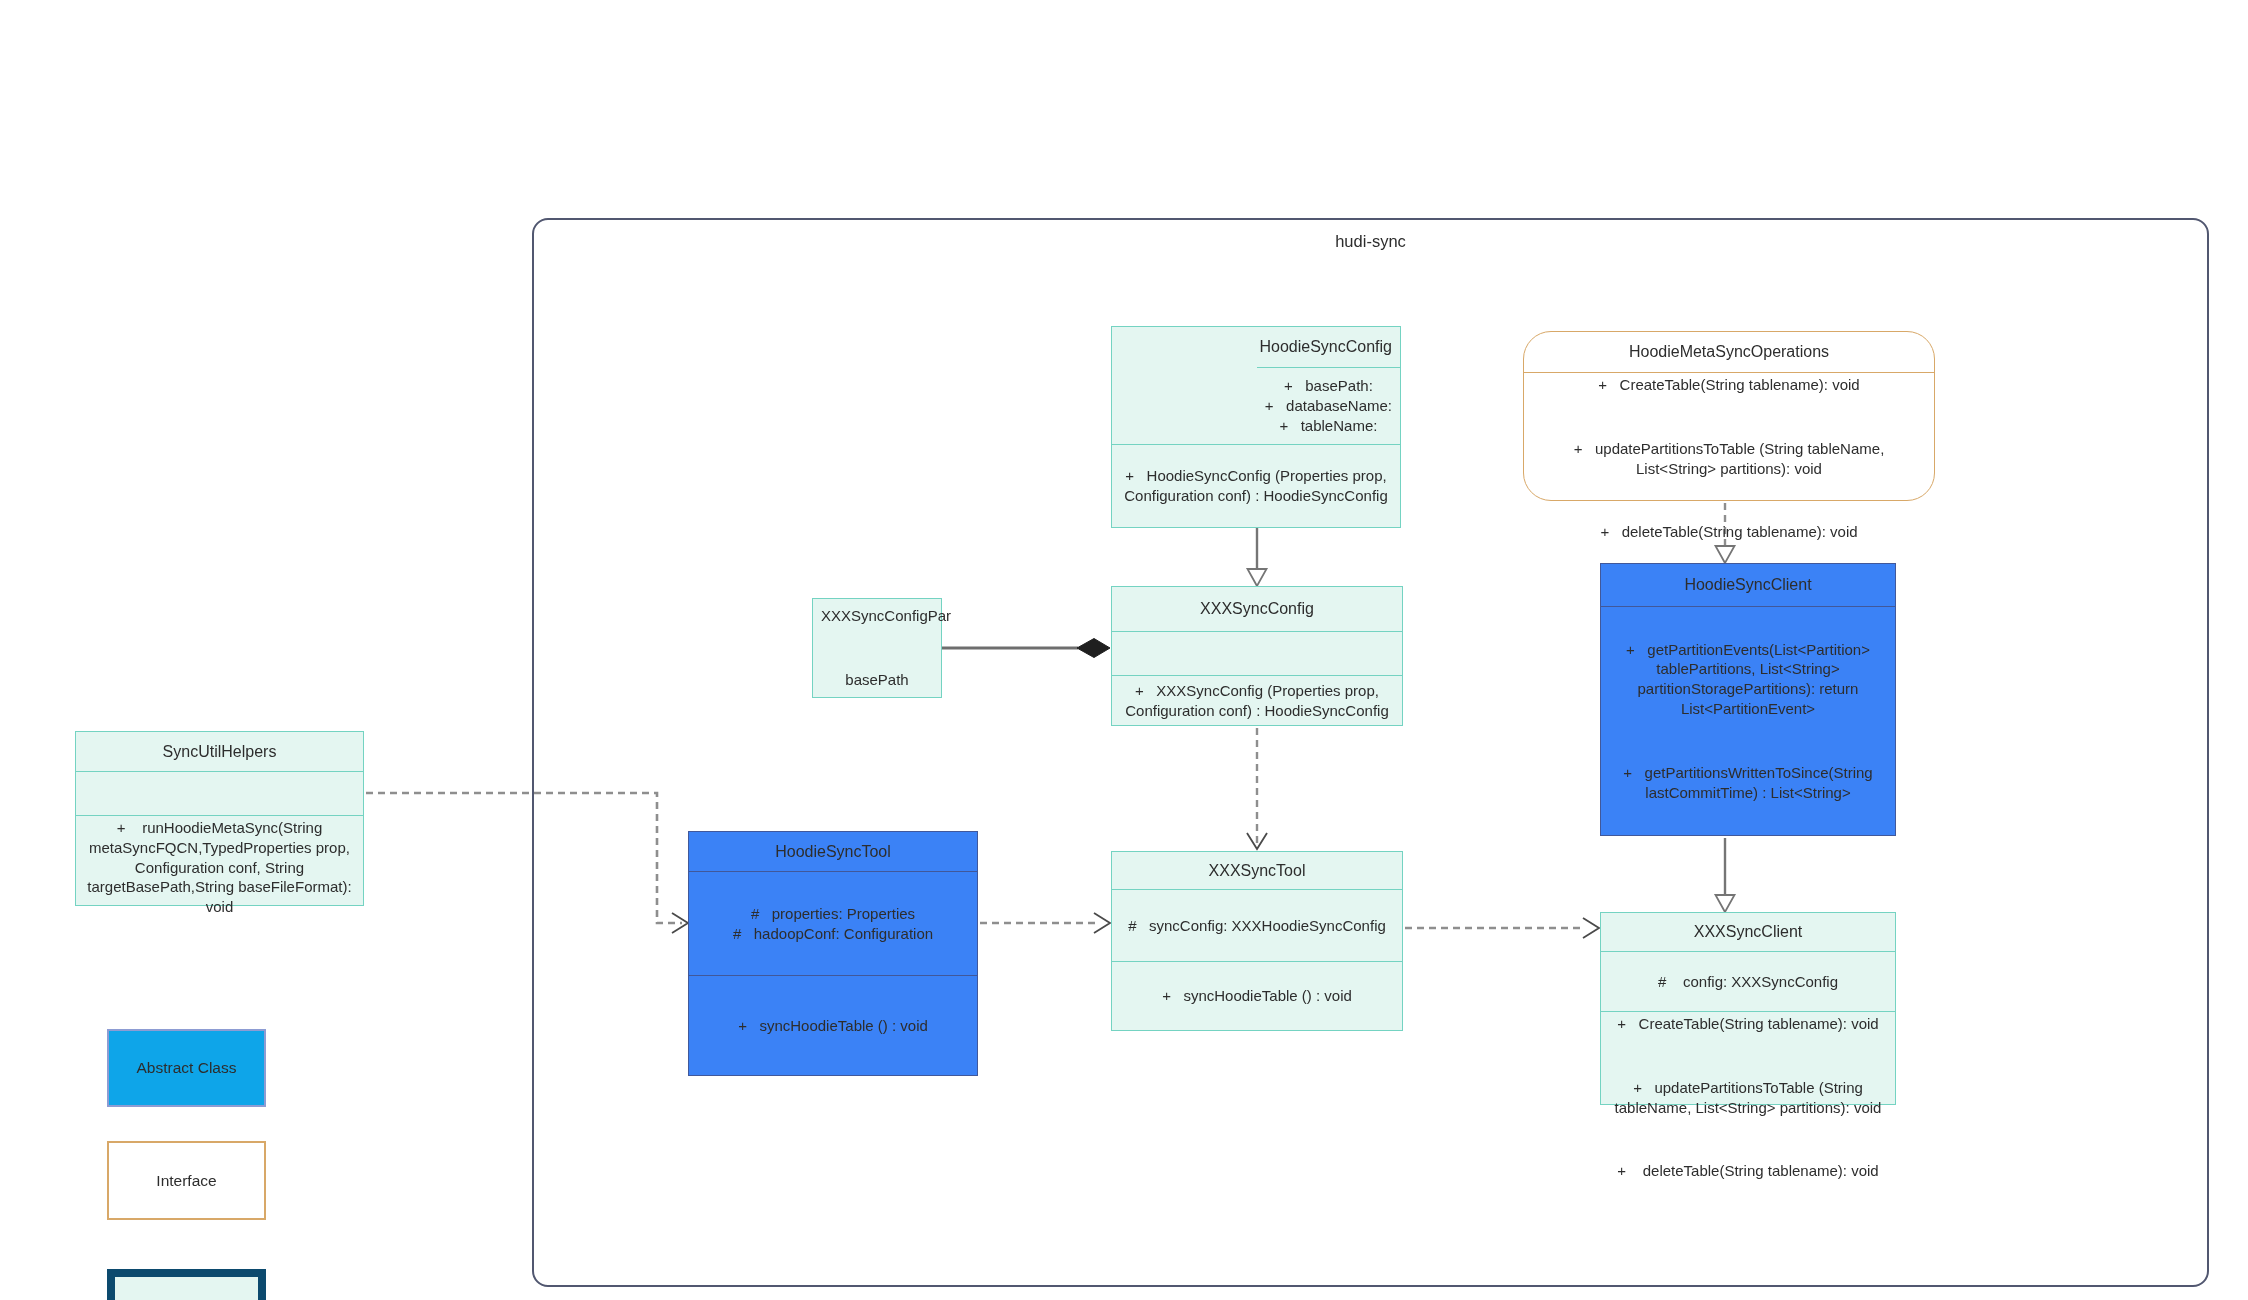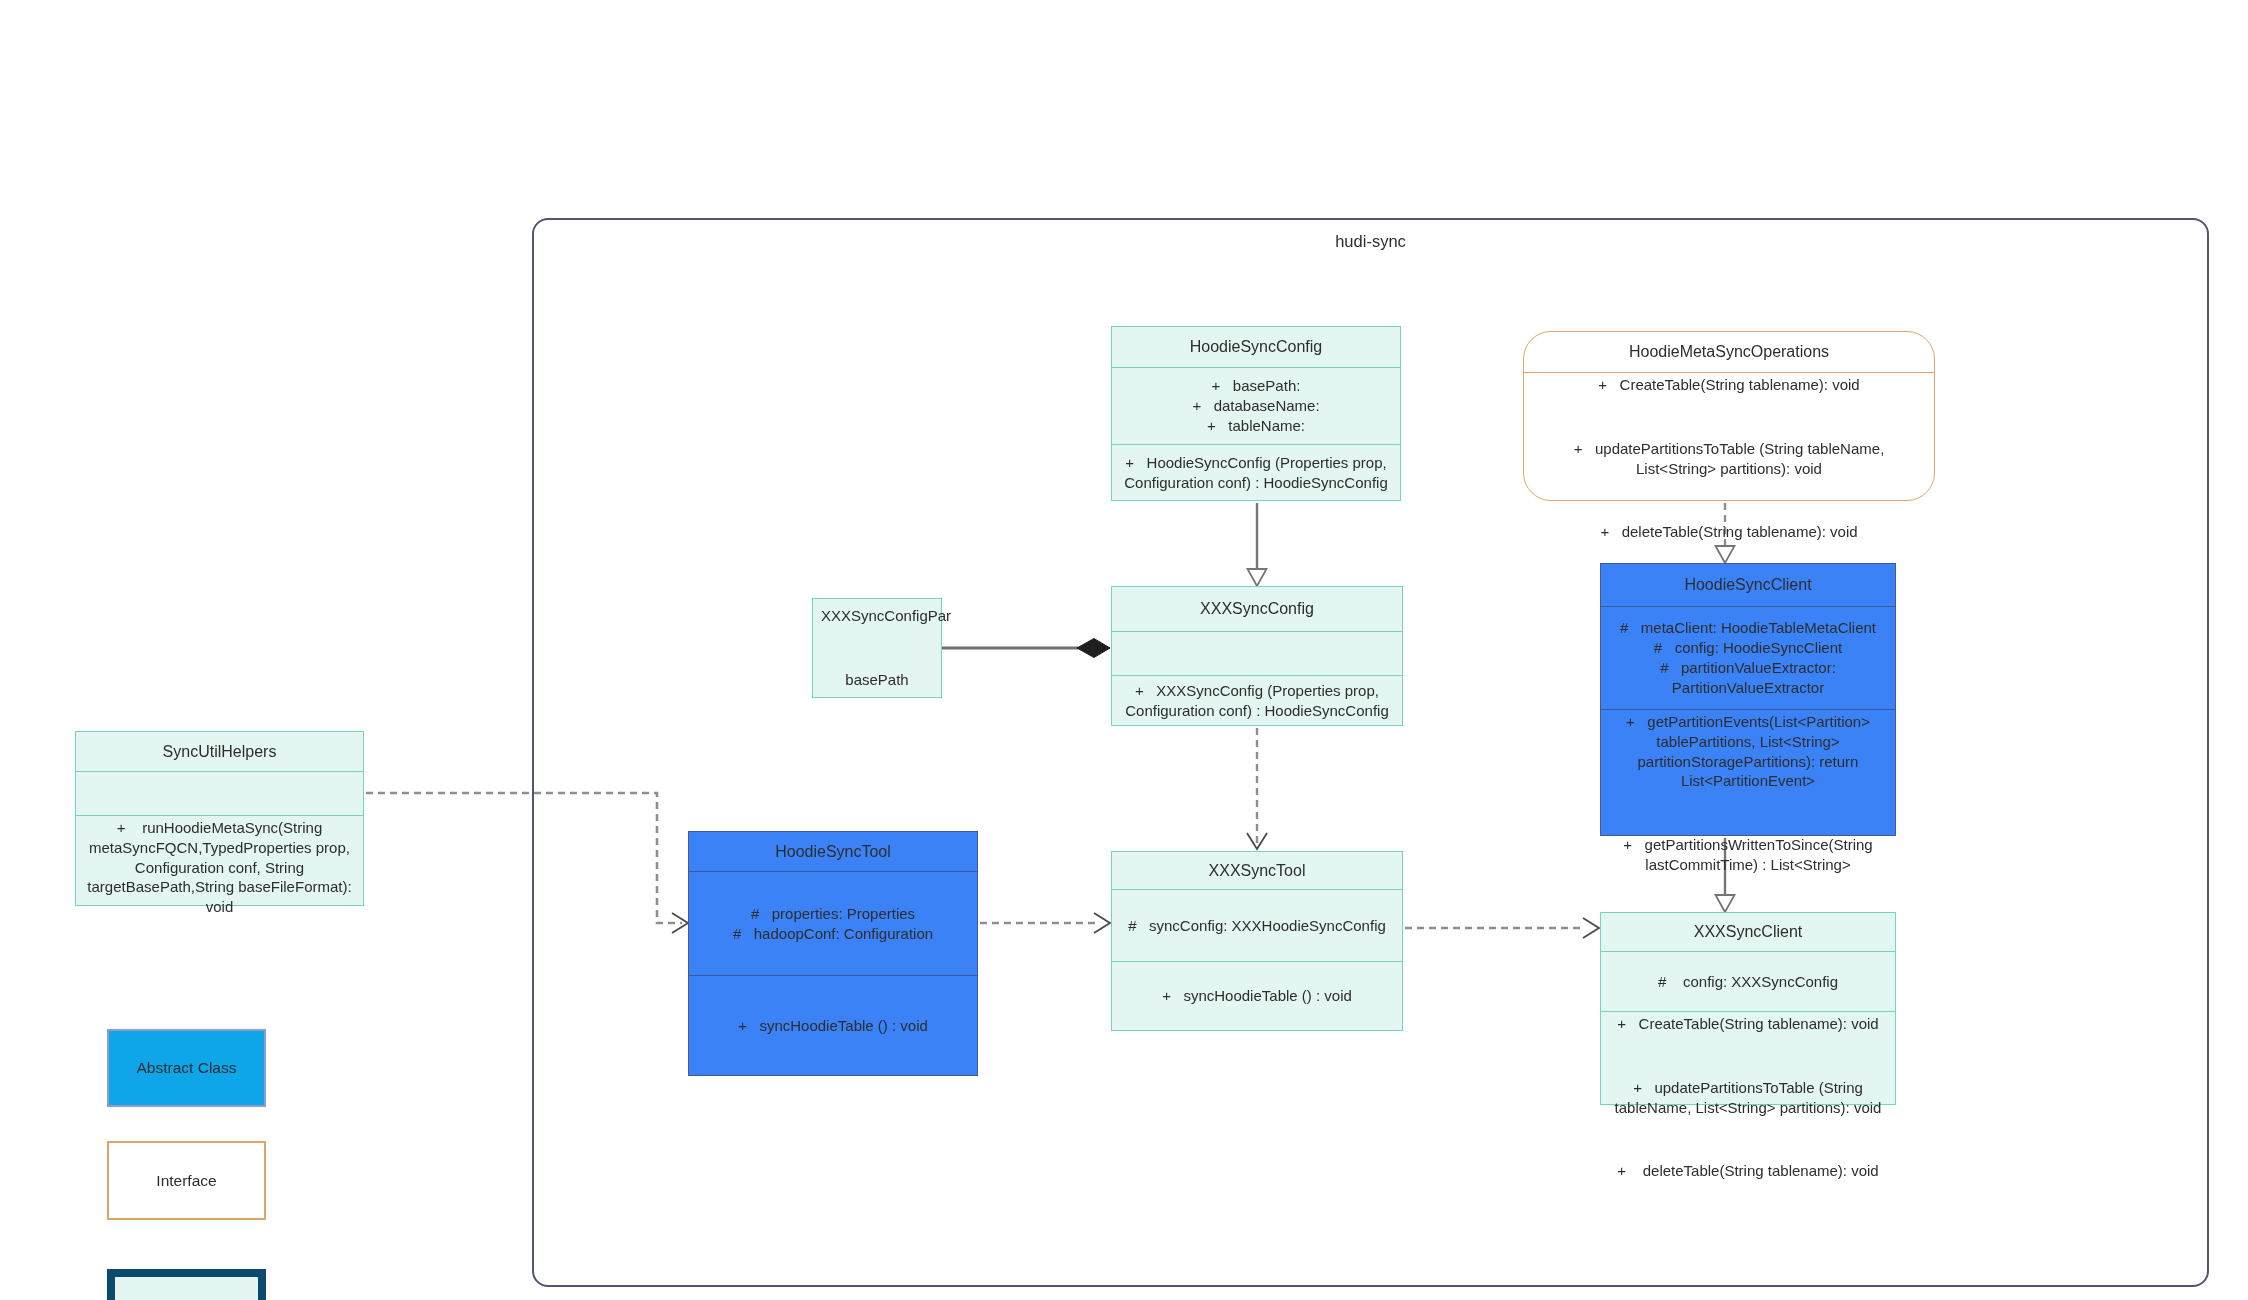--- a/index.html
+++ b/index.html
@@ -74,21 +74,21 @@
     <path d="M 366,745 H 657 V 875 H 682" fill="none" stroke="#8e8e8e" stroke-width="2.6" stroke-dasharray="7 5"></path>
     <polyline points="672,865 688,875 672,885" fill="none" stroke="#4a4a4a" stroke-width="1.8"></polyline>
 
     <line x1="980" y1="875" x2="1096" y2="875" stroke="#8e8e8e" stroke-width="2.6" stroke-dasharray="7 5"></line>
     <polyline points="1094,865 1110,875 1094,885" fill="none" stroke="#4a4a4a" stroke-width="1.8"></polyline>
 
     <line x1="1405" y1="880" x2="1584" y2="880" stroke="#8e8e8e" stroke-width="2.6" stroke-dasharray="7 5"></line>
     <polyline points="1583,870 1599,880 1583,890" fill="none" stroke="#4a4a4a" stroke-width="1.8"></polyline>
   </svg>
 
-  <div class="uml-box teal" style="left:1111px;top:278px;width:290px;height:175px;">
+  <div class="uml-box teal" style="left:1111px;top:278px;width:290px;height:202px;align-items:flex-end;">
     <div class="sec uml-title" style="height:40px;">HoodieSyncConfig</div>
     <div class="sec" style="height:77px;">
       <div class="ln">+&nbsp;&nbsp;&nbsp;basePath:</div>
       <div class="ln">+&nbsp;&nbsp;&nbsp;databaseName:</div>
       <div class="ln">+&nbsp;&nbsp;&nbsp;tableName:</div>
     </div>
     <div class="sec grow">
       <div class="ln">+&nbsp;&nbsp;&nbsp;HoodieSyncConfig (Properties prop, Configuration conf) : HoodieSyncConfig</div>
     </div>
   </div>
@@ -112,25 +112,20 @@
   <div class="uml-box teal" style="left:1111px;top:538px;width:292px;height:140px;">
     <div class="sec uml-title" style="height:44px;">XXXSyncConfig</div>
     <div class="sec" style="height:44px;"></div>
     <div class="sec grow">
       <div class="ln">+&nbsp;&nbsp;&nbsp;XXXSyncConfig (Properties prop, Configuration conf) : HoodieSyncConfig</div>
     </div>
   </div>
 
   <div class="uml-box abstract" style="left:1600px;top:515px;width:296px;height:273px;">
     <div class="sec uml-title" style="height:42px;">HoodieSyncClient</div>
-    <div class="sec" style="height:103px;">
-      <div class="ln">#&nbsp;&nbsp;&nbsp;metaClient: HoodieTableMetaClient</div>
-      <div class="ln">#&nbsp;&nbsp;&nbsp;config: HoodieSyncClient</div>
-      <div class="ln">#&nbsp;&nbsp;&nbsp;partitionValueExtractor: PartitionValueExtractor</div>
-    </div>
     <div class="sec grow">
       <div class="ln">+&nbsp;&nbsp;&nbsp;getPartitionEvents(List&lt;Partition&gt; tablePartitions, List&lt;String&gt; partitionStoragePartitions): return List&lt;PartitionEvent&gt;</div>
       <div class="ln">+&nbsp;&nbsp;&nbsp;getPartitionsWrittenToSince(String lastCommitTime) : List&lt;String&gt;</div>
     </div>
   </div>
 
   <div class="uml-box teal" style="left:75px;top:683px;width:289px;height:175px;">
     <div class="sec uml-title" style="height:39px;">SyncUtilHelpers</div>
     <div class="sec" style="height:44px;"></div>
     <div class="sec grow">

